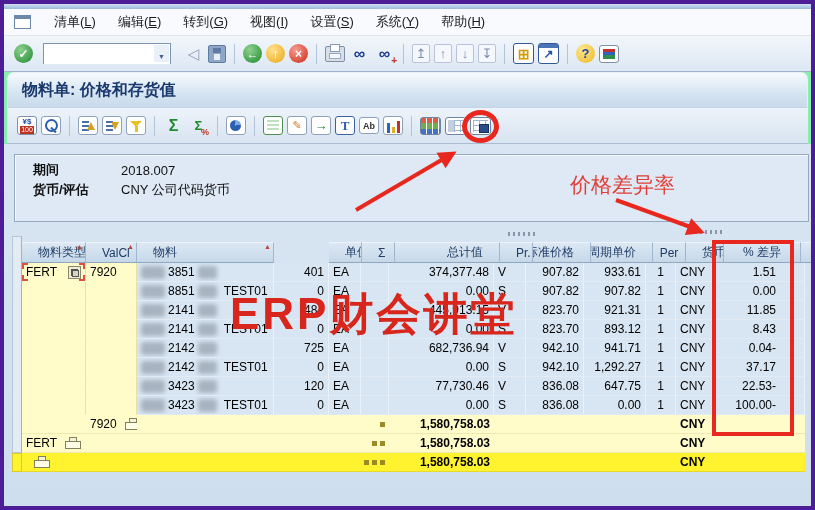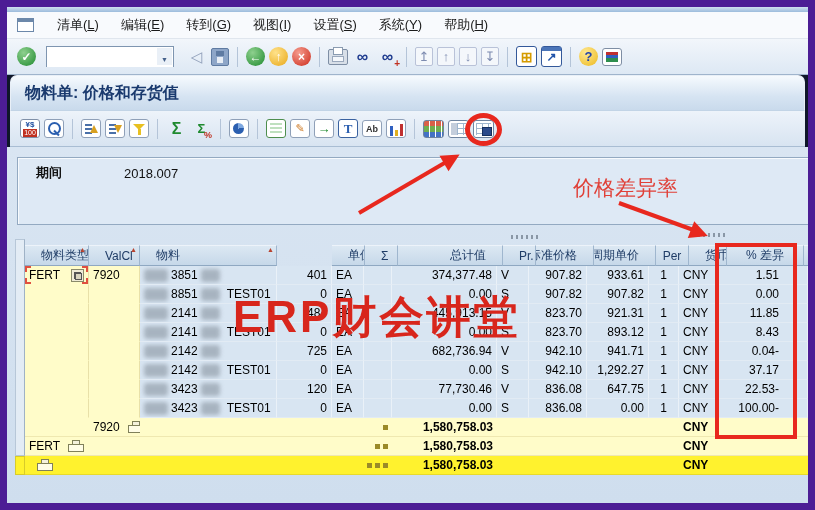--- a/index.html
+++ b/index.html
@@ -1,19 +1,19 @@
 <!DOCTYPE html>
 <html><head>
 <meta charset="utf-8">
 <style>
   * { margin:0; padding:0; box-sizing:border-box; }
   body { background:#fff; }
   .screen { position:relative; width:815px; height:510px; overflow:hidden;
-            font-family:"Liberation Sans", sans-serif; background:#0f172a;
-            border:7px solid #4c1d95; }
+            font-family:"Liberation Sans", sans-serif; background:#86efac;
+            border:4px solid #4c1d95; }
 
   
   .win-top { position:absolute; top:0; left:0; right:0; height:5px;
              background:linear-gradient(#CFE0F0,#9CBBDC); }
   .menubar { position:absolute; top:5px; left:0; right:0; height:27px; background:#F8FAFD;
              border-bottom:1px solid #E0E6EE; display:flex; align-items:center; padding-left:8px; }
   .sys-icon { width:17px; height:14px; border:1px solid #6C88AA; border-top:4px solid #6C88AA;
               background:#fff; margin:0 12px 0 2px; flex:none; }
   .menu-item { font-size:13px; color:#1a1a1a; padding:3px 11px; cursor:default; white-space:nowrap; }
 
@@ -215,20 +215,24 @@
           <span class="ring"></span>
         </span></span>
   </div>
 
   <div class="content">
     <div class="info-panel">
       <div class="info-row">
         <span class="info-label">期间</span>
         <span>2018.007</span>
       </div>
+      <div class="info-row">
+        <span class="info-label">货币/评估</span>
+        <span>CNY 公司代码货币</span>
+      </div>
     </div>
 
     <div class="left-strip"></div>
     <div class="grand-patch"></div>
     <div id="alv">
         <div class="h-row">
           <div class="hcell" style="width: 64px;">
             <span>物料类型</span>
             <i class="sorttri">▲</i>
           </div>

